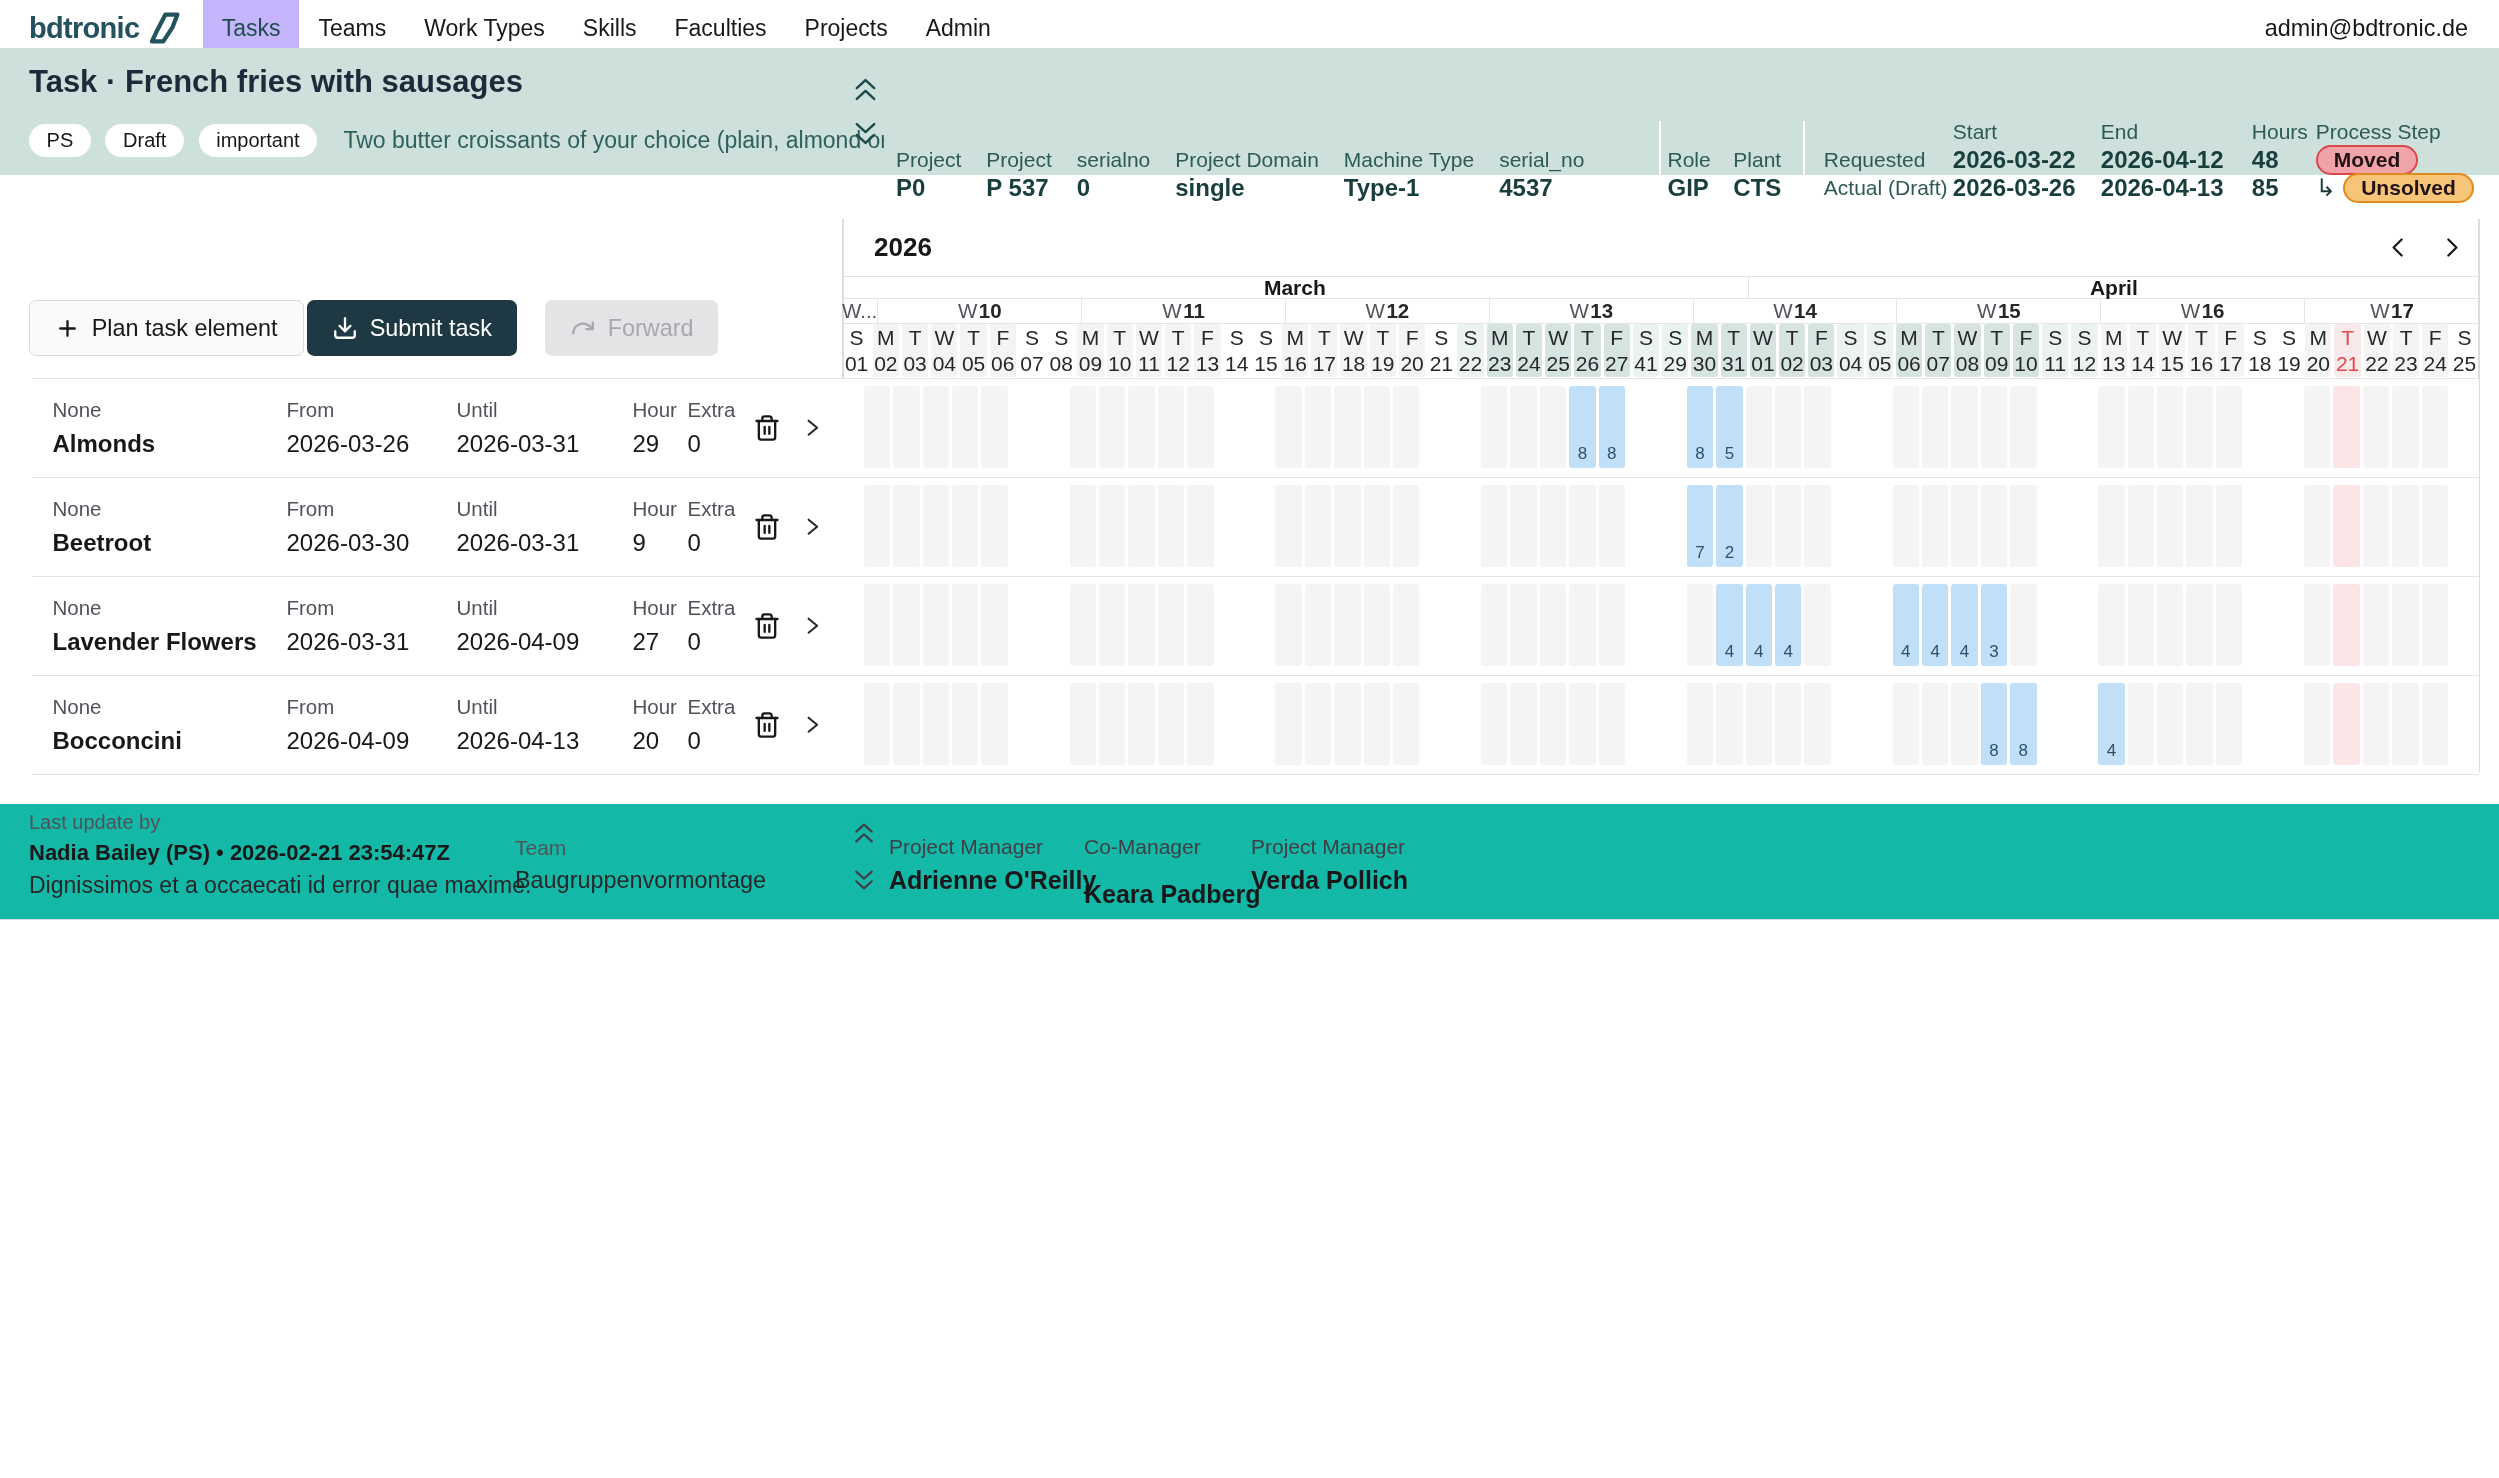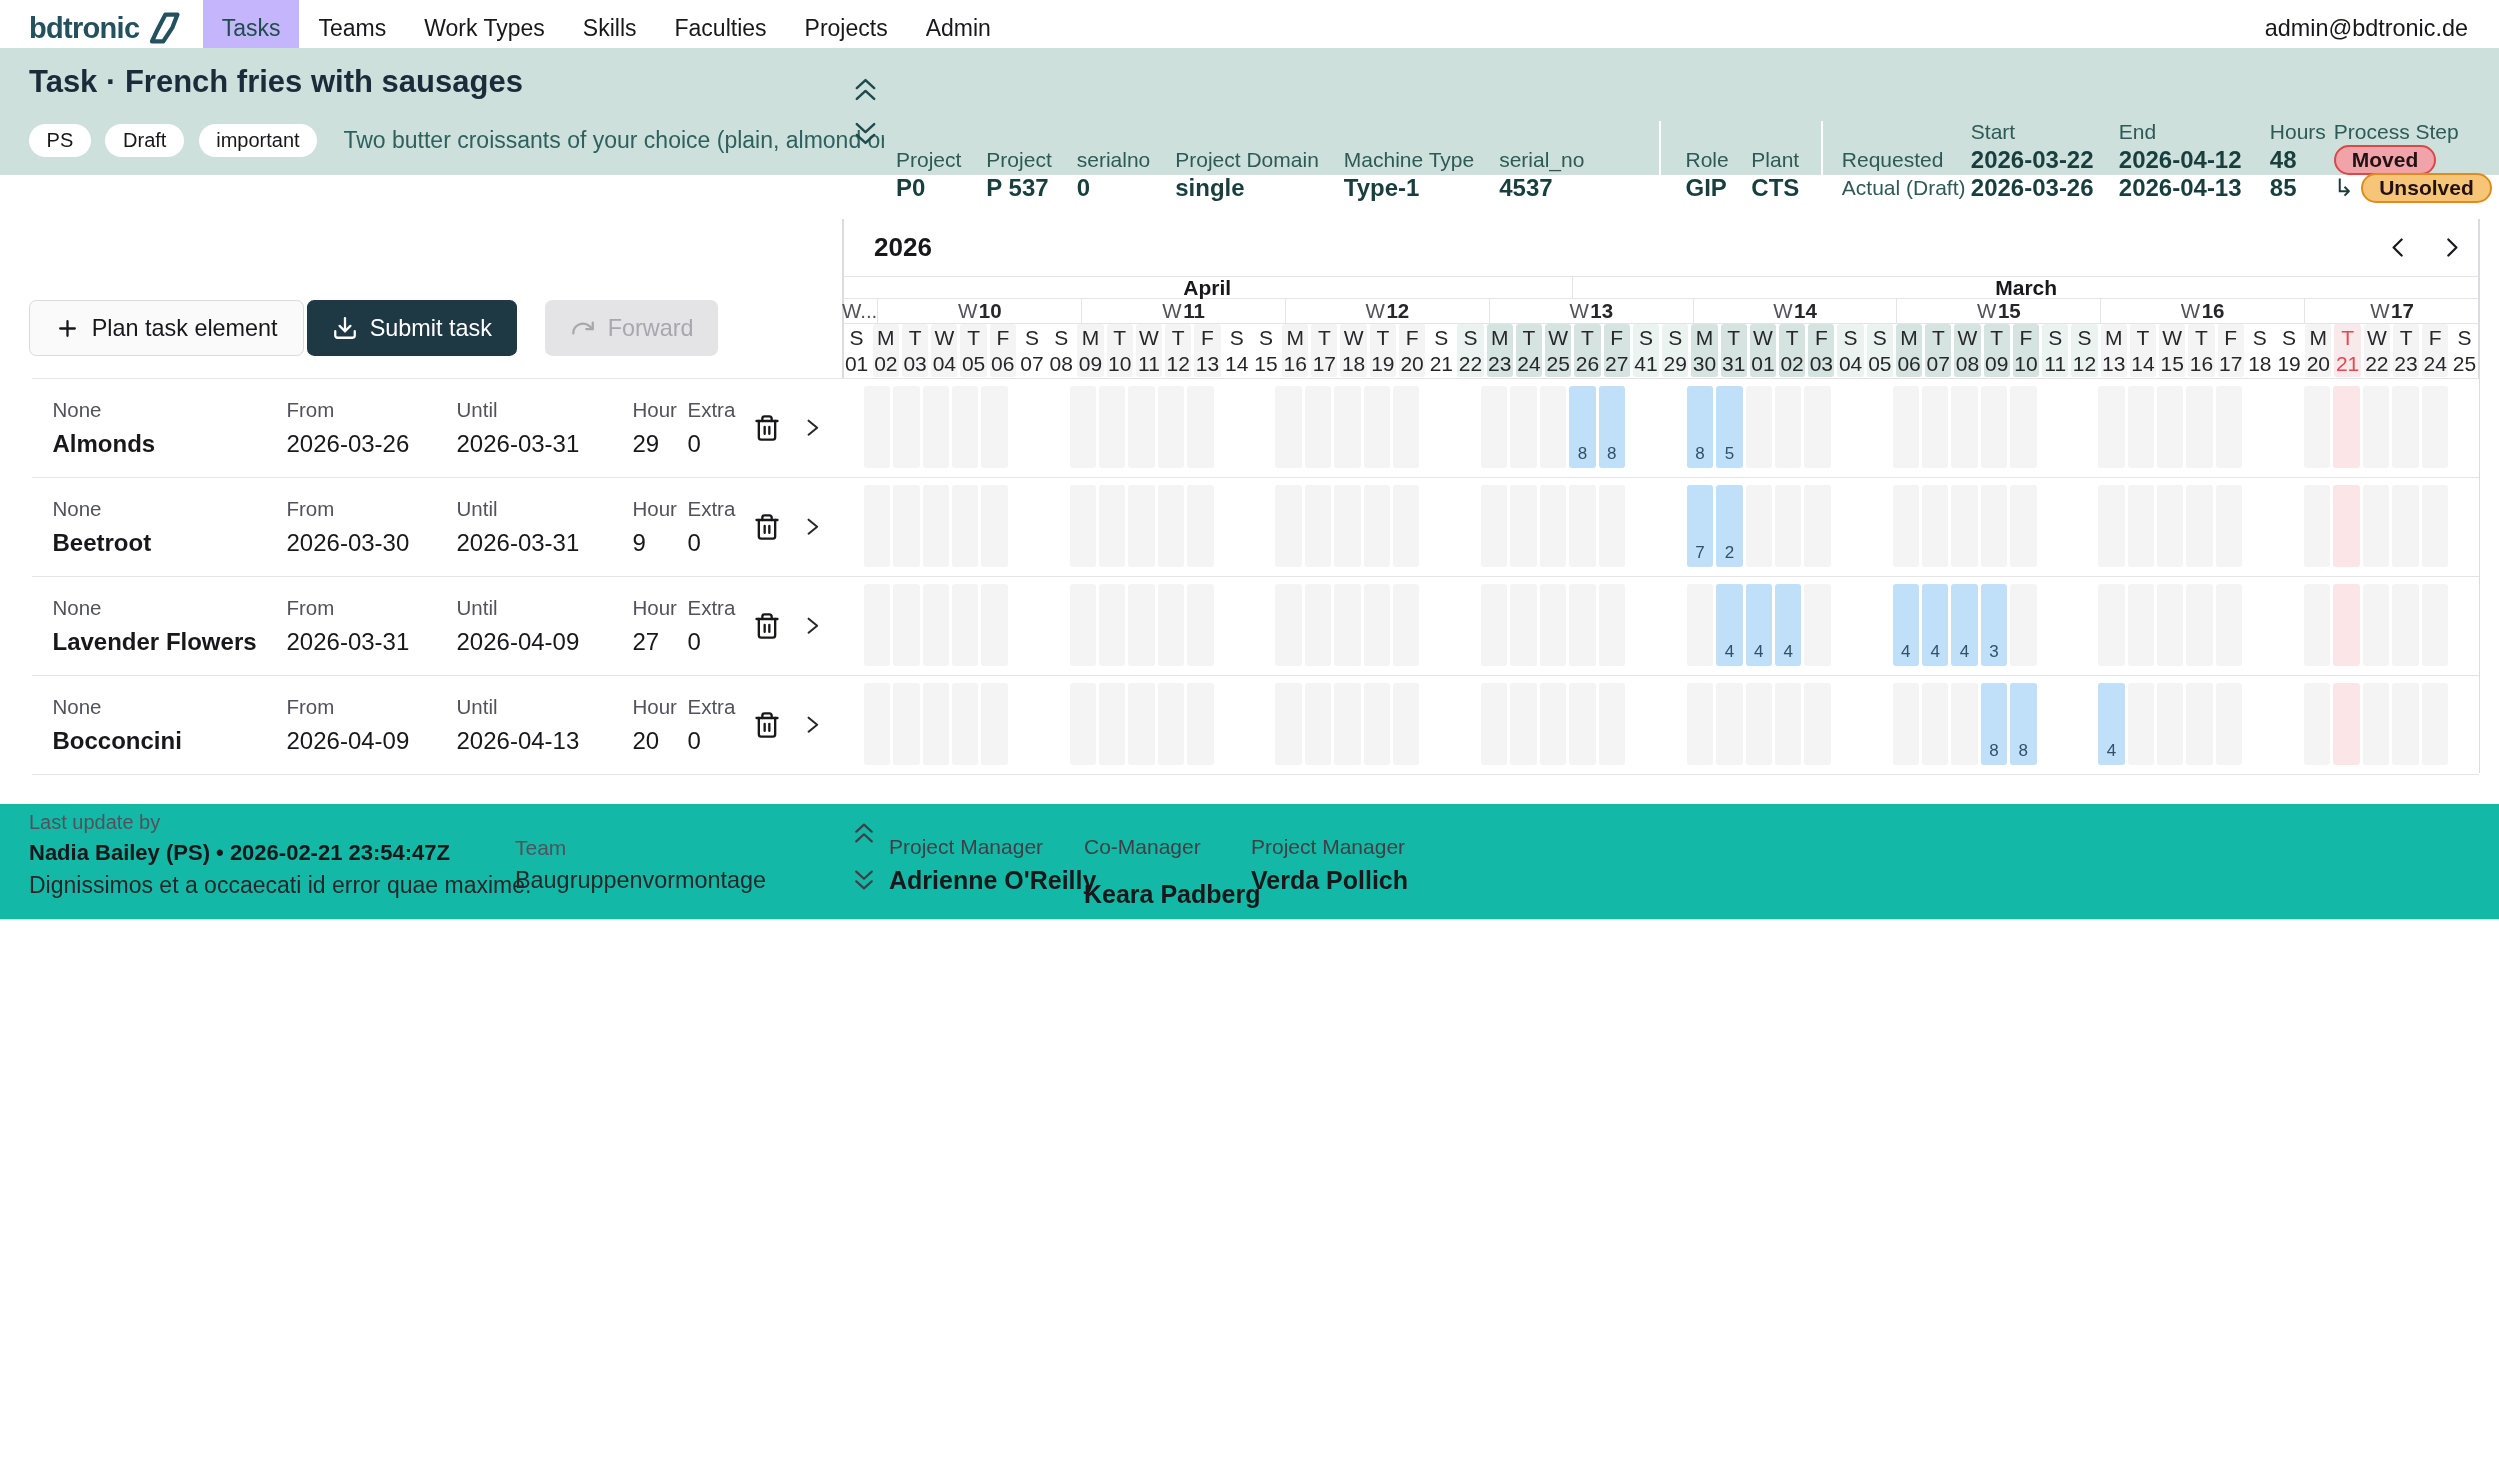--- a/index.html
+++ b/index.html
@@ -28,21 +28,21 @@
 
   .fields { position:absolute; left:896px; top:70px; display:flex; }
   .field { display:flex; flex-direction:column; margin-right:25px; }
   .cell { height:28px; display:flex; align-items:center; }
   .f-label { font-size:21px; color:#2e5a56; white-space:nowrap; }
   .f-value { font-size:24px; font-weight:bold; color:#183f3d; white-space:nowrap; }
 
   .sched { position:absolute; left:1659px; top:70px; display:flex; }
   .vdiv { width:1.5px; background:#fff; align-self:stretch; margin:2.9px 0; }
   .s-col { display:flex; flex-direction:column; }
-  .s-col.role { margin-left:25px; width:57px; }
+  .s-col.role { margin-left:7px; width:57px; }
   .s-col.plant { margin-left:8.8px; width:51px; }
   .s-col.reqlbl { width:129px; margin-left:19px; }
   .s-col.start { width:148px; }
   .s-col.end { width:151px; }
   .s-col.hours { width:64px; }
   .s-col.process { width:183px; }
   .sched .vdiv2 { margin-left:19px; }
   .badge { display:inline-flex; align-items:center; border-radius:731px; padding:0.7px 16px;
     font-size:21px; font-weight:bold; color:#231214; width:fit-content; }
   .badge.moved { background:#f0a3a8; border:2.2px solid #dc4747; }
@@ -264,22 +264,22 @@
       <div class="cal-nav">
         <svg width="22" height="25" viewBox="0 0 30 34">
           <polyline points="20,6 9,17 20,28" fill="none" stroke="#18181b" stroke-width="3" stroke-linecap="round" stroke-linejoin="round"></polyline>
         </svg>
         <svg width="22" height="25" viewBox="0 0 30 34">
           <polyline points="10,6 21,17 10,28" fill="none" stroke="#18181b" stroke-width="3" stroke-linecap="round" stroke-linejoin="round"></polyline>
         </svg>
       </div>
     </div>
     <div class="cal-month-row">
+        <div class="cal-month" style="flex-grow: 31; flex-basis: 0px;">March</div>
         <div class="cal-month" style="flex-grow: 25; flex-basis: 0px;">April</div>
-        <div class="cal-month" style="flex-grow: 31; flex-basis: 0px;">March</div>
       </div>
     <div class="cal-week-row">
         <div class="cal-week" style="flex-grow: 1; flex-basis: 0px;">W...</div>
         <div class="cal-week" style="flex-grow: 7; flex-basis: 0px;">W<b>10</b></div>
         <div class="cal-week" style="flex-grow: 7; flex-basis: 0px;">W<b>11</b></div>
         <div class="cal-week" style="flex-grow: 7; flex-basis: 0px;">W<b>12</b></div>
         <div class="cal-week" style="flex-grow: 7; flex-basis: 0px;">W<b>13</b></div>
         <div class="cal-week" style="flex-grow: 7; flex-basis: 0px;">W<b>14</b></div>
         <div class="cal-week" style="flex-grow: 7; flex-basis: 0px;">W<b>15</b></div>
         <div class="cal-week" style="flex-grow: 7; flex-basis: 0px;">W<b>16</b></div>

